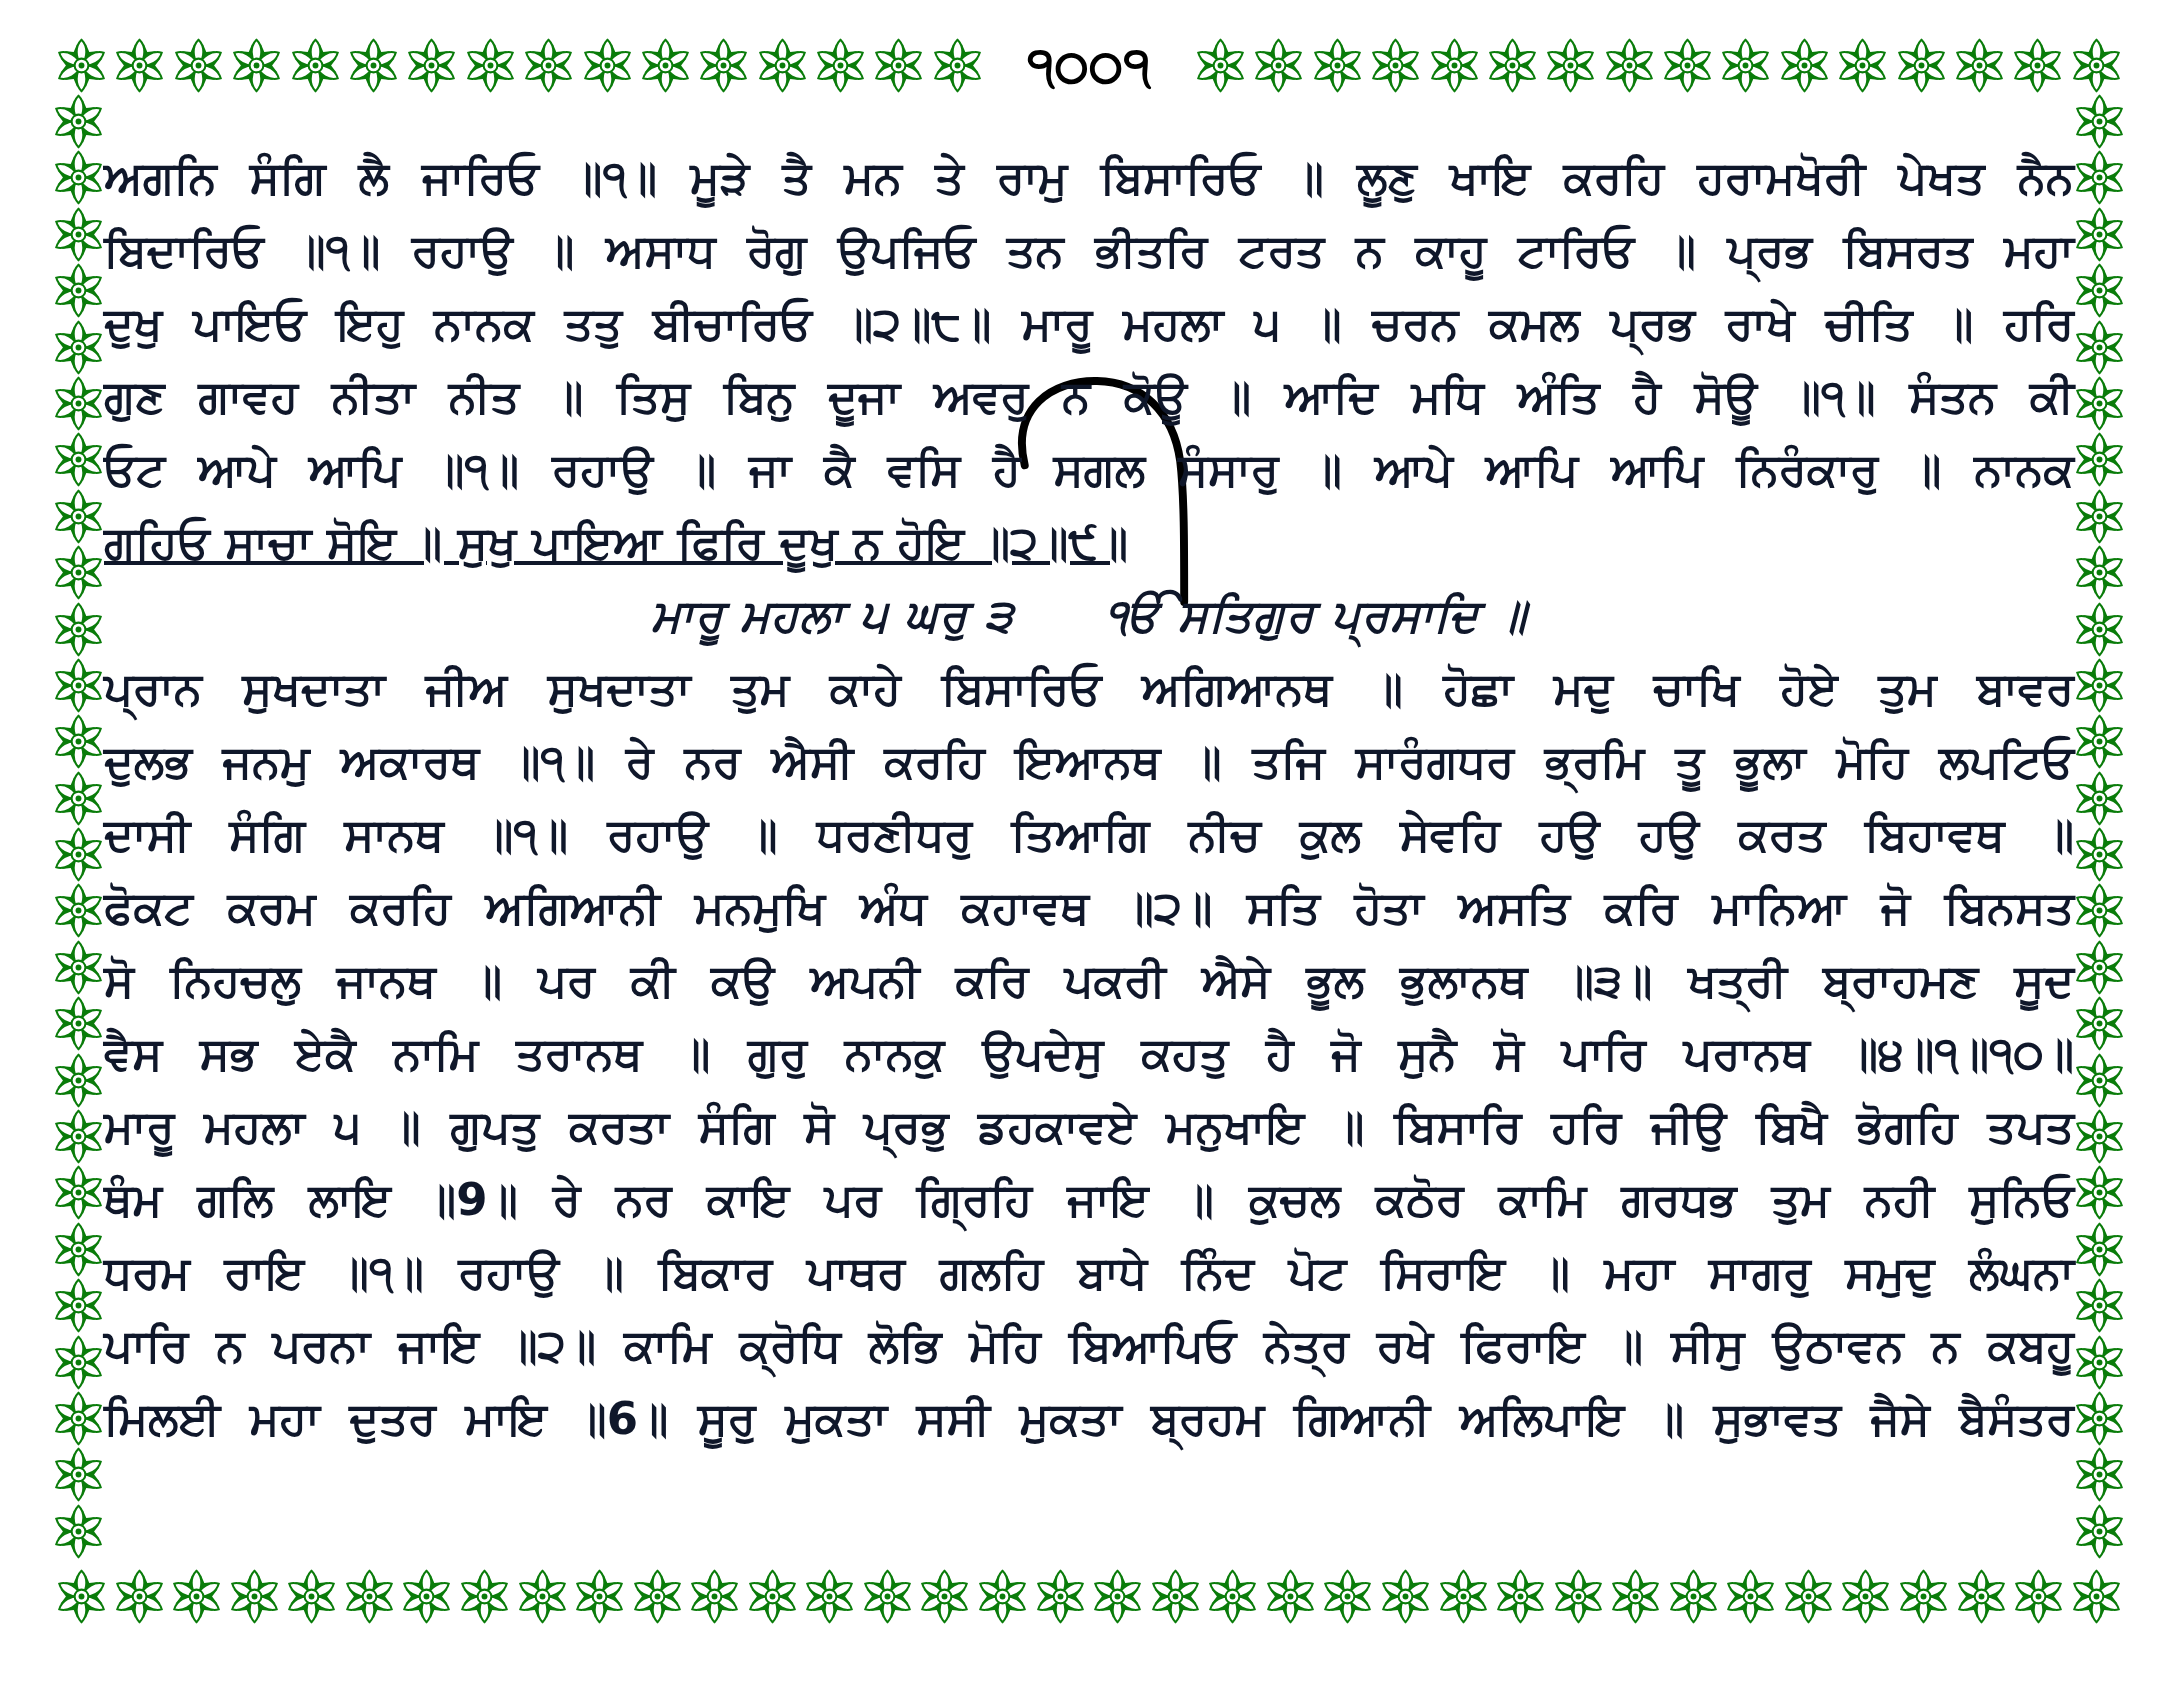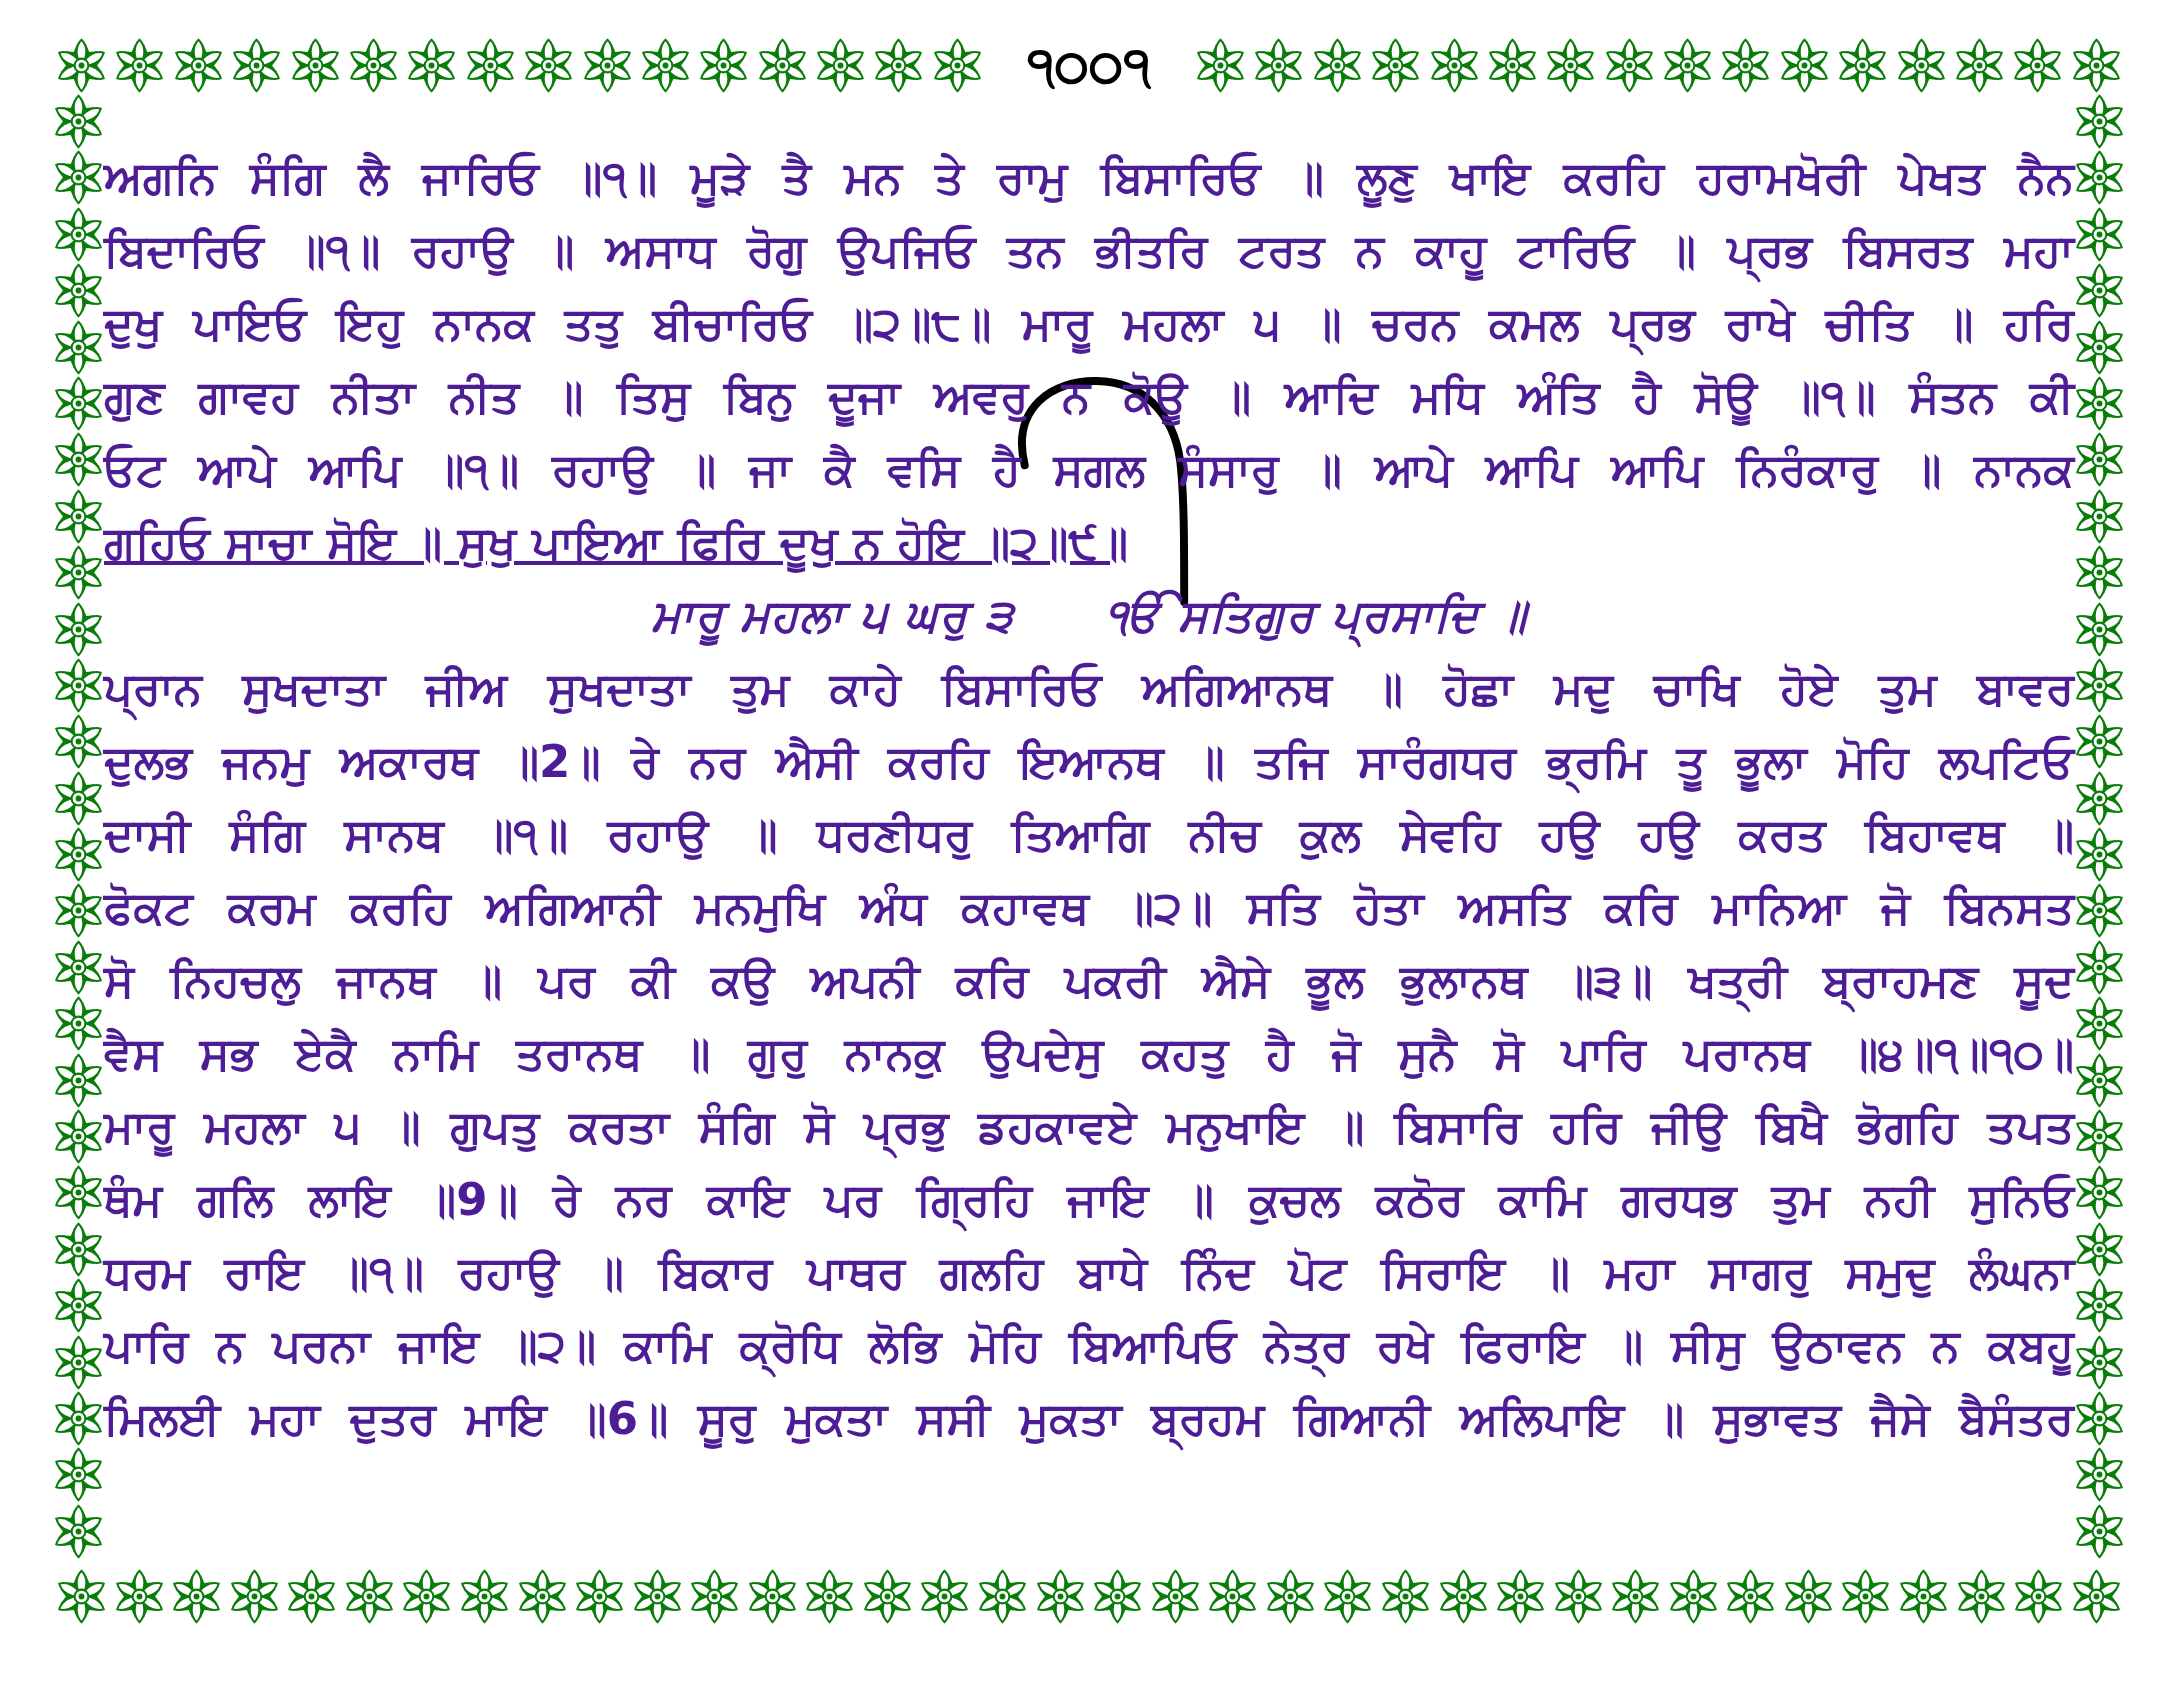--- a/index.html
+++ b/index.html
@@ -457,30 +457,30 @@
       </svg>
       <svg class="fl" viewBox="0 0 60 60">
         <use href="#flower-def"></use>
       </svg>
     </div>
 
   <svg class="flourish" width="208" height="233" viewBox="0 0 210 235">
     <path d="M 30 92 C 16 34 58 6 103 7 C 148 8 180 38 187 88 C 191 122 191 170 191 230" fill="none" stroke="#000000" stroke-width="8" stroke-linecap="round"></path>
   </svg>
 
-  <div class="text" style="color: #4c1d95;">
+  <div class="text" style="color: #0f172a;">
       <div class="line align-justify">ਅਗਨਿ ਸੰਗਿ ਲੈ ਜਾਰਿਓ ॥੧॥ ਮੂੜੇ ਤੈ ਮਨ ਤੇ ਰਾਮੁ ਬਿਸਾਰਿਓ ॥ ਲੂਣੁ ਖਾਇ ਕਰਹਿ ਹਰਾਮਖੋਰੀ ਪੇਖਤ ਨੈਨ</div>
       <div class="line align-justify">ਬਿਦਾਰਿਓ ॥੧॥ ਰਹਾਉ ॥ ਅਸਾਧ ਰੋਗੁ ਉਪਜਿਓ ਤਨ ਭੀਤਰਿ ਟਰਤ ਨ ਕਾਹੂ ਟਾਰਿਓ ॥ ਪ੍ਰਭ ਬਿਸਰਤ ਮਹਾ</div>
       <div class="line align-justify">ਦੁਖੁ ਪਾਇਓ ਇਹੁ ਨਾਨਕ ਤਤੁ ਬੀਚਾਰਿਓ ॥੨॥੮॥ ਮਾਰੂ ਮਹਲਾ ੫ ॥ ਚਰਨ ਕਮਲ ਪ੍ਰਭ ਰਾਖੇ ਚੀਤਿ ॥ ਹਰਿ</div>
       <div class="line align-justify">ਗੁਣ ਗਾਵਹ ਨੀਤਾ ਨੀਤ ॥ ਤਿਸੁ ਬਿਨੁ ਦੂਜਾ ਅਵਰੁ ਨ ਕੋਊ ॥ ਆਦਿ ਮਧਿ ਅੰਤਿ ਹੈ ਸੋਊ ॥੧॥ ਸੰਤਨ ਕੀ</div>
       <div class="line align-justify">ਓਟ ਆਪੇ ਆਪਿ ॥੧॥ ਰਹਾਉ ॥ ਜਾ ਕੈ ਵਸਿ ਹੈ ਸਗਲ ਸੰਸਾਰੁ ॥ ਆਪੇ ਆਪਿ ਆਪਿ ਨਿਰੰਕਾਰੁ ॥ ਨਾਨਕ</div>
       <div class="line align-left">ਗਹਿਓ ਸਾਚਾ ਸੋਇ ॥ ਸੁਖੁ ਪਾਇਆ ਫਿਰਿ ਦੂਖੁ ਨ ਹੋਇ ॥੨॥੯॥</div>
       <div class="line align-center">ਮਾਰੂ ਮਹਲਾ ੫ ਘਰੁ ੩  ੴ ਸਤਿਗੁਰ ਪ੍ਰਸਾਦਿ ॥</div>
       <div class="line align-justify">ਪ੍ਰਾਨ ਸੁਖਦਾਤਾ ਜੀਅ ਸੁਖਦਾਤਾ ਤੁਮ ਕਾਹੇ ਬਿਸਾਰਿਓ ਅਗਿਆਨਥ ॥ ਹੋਛਾ ਮਦੁ ਚਾਖਿ ਹੋਏ ਤੁਮ ਬਾਵਰ</div>
-      <div class="line align-justify">ਦੁਲਭ ਜਨਮੁ ਅਕਾਰਥ ॥2॥ ਰੇ ਨਰ ਐਸੀ ਕਰਹਿ ਇਆਨਥ ॥ ਤਜਿ ਸਾਰੰਗਧਰ ਭ੍ਰਮਿ ਤੂ ਭੂਲਾ ਮੋਹਿ ਲਪਟਿਓ</div>
+      <div class="line align-justify">ਦੁਲਭ ਜਨਮੁ ਅਕਾਰਥ ॥੧॥ ਰੇ ਨਰ ਐਸੀ ਕਰਹਿ ਇਆਨਥ ॥ ਤਜਿ ਸਾਰੰਗਧਰ ਭ੍ਰਮਿ ਤੂ ਭੂਲਾ ਮੋਹਿ ਲਪਟਿਓ</div>
       <div class="line align-justify">ਦਾਸੀ ਸੰਗਿ ਸਾਨਥ ॥੧॥ ਰਹਾਉ ॥ ਧਰਣੀਧਰੁ ਤਿਆਗਿ ਨੀਚ ਕੁਲ ਸੇਵਹਿ ਹਉ ਹਉ ਕਰਤ ਬਿਹਾਵਥ ॥</div>
       <div class="line align-justify">ਫੋਕਟ ਕਰਮ ਕਰਹਿ ਅਗਿਆਨੀ ਮਨਮੁਖਿ ਅੰਧ ਕਹਾਵਥ ॥੨॥ ਸਤਿ ਹੋਤਾ ਅਸਤਿ ਕਰਿ ਮਾਨਿਆ ਜੋ ਬਿਨਸਤ</div>
       <div class="line align-justify">ਸੋ ਨਿਹਚਲੁ ਜਾਨਥ ॥ ਪਰ ਕੀ ਕਉ ਅਪਨੀ ਕਰਿ ਪਕਰੀ ਐਸੇ ਭੂਲ ਭੁਲਾਨਥ ॥੩॥ ਖਤ੍ਰੀ ਬ੍ਰਾਹਮਣ ਸੂਦ</div>
       <div class="line align-justify">ਵੈਸ ਸਭ ਏਕੈ ਨਾਮਿ ਤਰਾਨਥ ॥ ਗੁਰੁ ਨਾਨਕੁ ਉਪਦੇਸੁ ਕਹਤੁ ਹੈ ਜੋ ਸੁਨੈ ਸੋ ਪਾਰਿ ਪਰਾਨਥ ॥੪॥੧॥੧੦॥</div>
       <div class="line align-justify">ਮਾਰੂ ਮਹਲਾ ੫ ॥ ਗੁਪਤੁ ਕਰਤਾ ਸੰਗਿ ਸੋ ਪ੍ਰਭੁ ਡਹਕਾਵਏ ਮਨੁਖਾਇ ॥ ਬਿਸਾਰਿ ਹਰਿ ਜੀਉ ਬਿਖੈ ਭੋਗਹਿ ਤਪਤ</div>
       <div class="line align-justify">ਥੰਮ ਗਲਿ ਲਾਇ ॥9॥ ਰੇ ਨਰ ਕਾਇ ਪਰ ਗ੍ਰਿਹਿ ਜਾਇ ॥ ਕੁਚਲ ਕਠੋਰ ਕਾਮਿ ਗਰਧਭ ਤੁਮ ਨਹੀ ਸੁਨਿਓ</div>
       <div class="line align-justify">ਧਰਮ ਰਾਇ ॥੧॥ ਰਹਾਉ ॥ ਬਿਕਾਰ ਪਾਥਰ ਗਲਹਿ ਬਾਧੇ ਨਿੰਦ ਪੋਟ ਸਿਰਾਇ ॥ ਮਹਾ ਸਾਗਰੁ ਸਮੁਦੁ ਲੰਘਨਾ</div>
       <div class="line align-justify">ਪਾਰਿ ਨ ਪਰਨਾ ਜਾਇ ॥੨॥ ਕਾਮਿ ਕ੍ਰੋਧਿ ਲੋਭਿ ਮੋਹਿ ਬਿਆਪਿਓ ਨੇਤ੍ਰ ਰਖੇ ਫਿਰਾਇ ॥ ਸੀਸੁ ਉਠਾਵਨ ਨ ਕਬਹੂ</div>
       <div class="line align-justify">ਮਿਲਈ ਮਹਾ ਦੁਤਰ ਮਾਇ ॥6॥ ਸੂਰੁ ਮੁਕਤਾ ਸਸੀ ਮੁਕਤਾ ਬ੍ਰਹਮ ਗਿਆਨੀ ਅਲਿਪਾਇ ॥ ਸੁਭਾਵਤ ਜੈਸੇ ਬੈਸੰਤਰ</div>
     </div>

